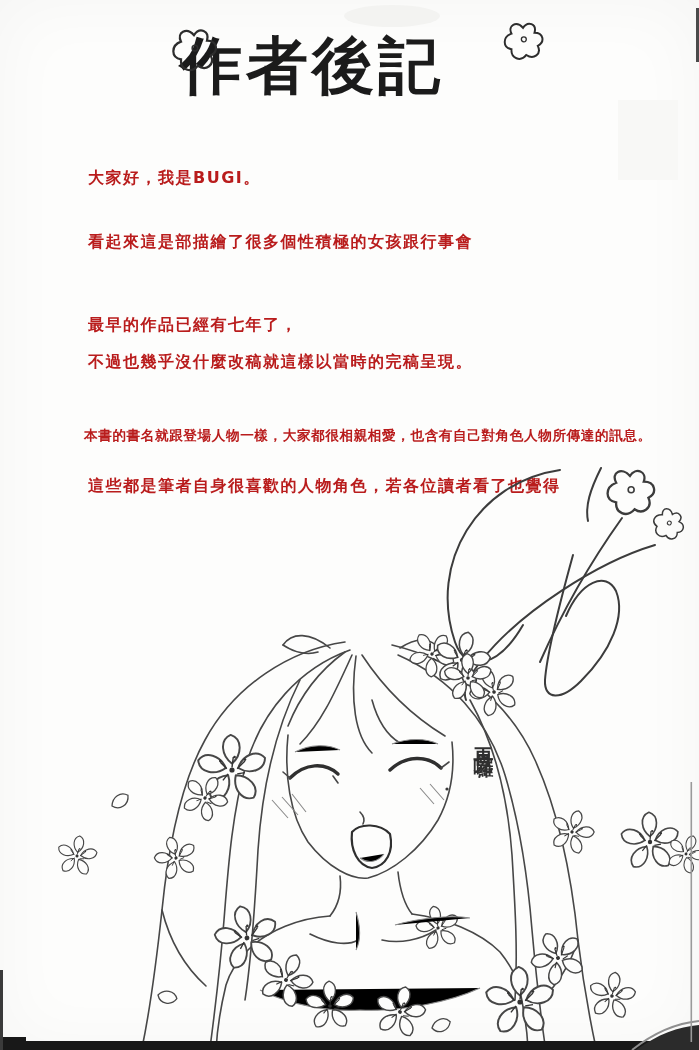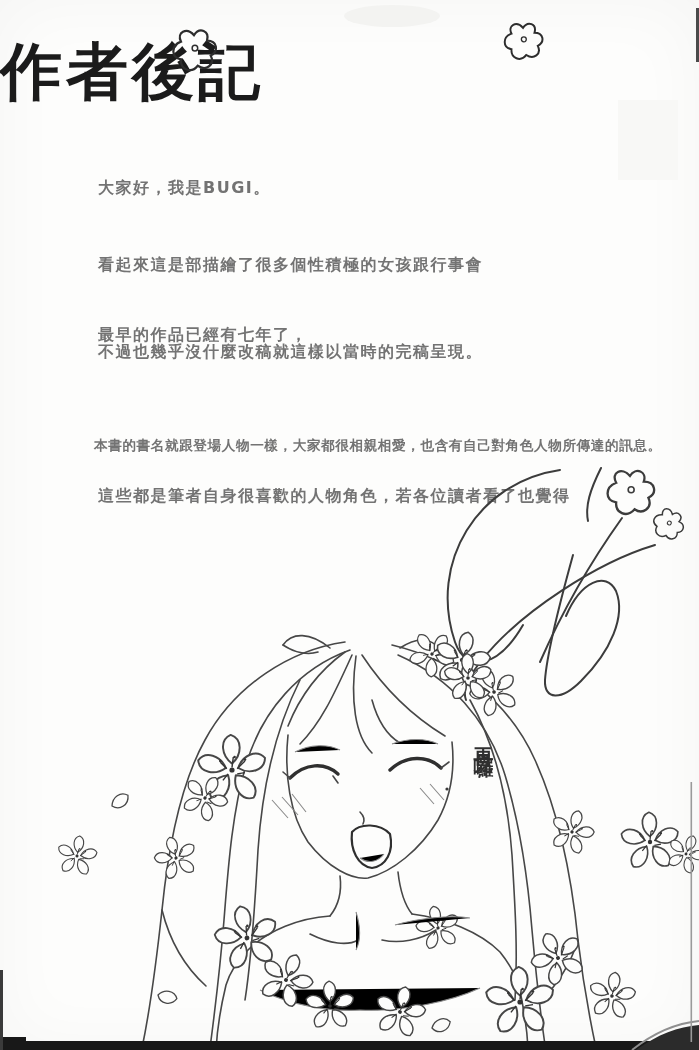--- a/index.html
+++ b/index.html
@@ -1,31 +1,31 @@
 <!DOCTYPE html>
 <html><head>
 <meta charset="utf-8">
 <style>
   html,body{margin:0;padding:0;background:#e9e9e9;font-family:"DejaVu Sans",sans-serif;}
   .page{
     position:relative;width:699px;height:1050px;margin:0 auto;
     background:#fdfdfc;overflow:hidden;
     box-shadow:inset 0 0 70px rgba(0,0,0,0.035);
   }
-  .title-row{position:absolute;top:38px;left:0;width:624px;}
+  .title-row{position:absolute;top:32px;left:0;width:624px;text-align:center;}
   .page-title{
     display:inline-block;font-size:62px;font-weight:900;color:#1b1b1b;
     letter-spacing:4px;font-family:"DejaVu Sans",sans-serif;line-height:1.1;
   }
   .title-flower{position:absolute;}
   .title-flower.left{left:168px;top:24px;}
   .title-flower.right{left:500px;top:18px;}
   .afterword-line{
-    position:absolute;left:88px;margin:10px;white-space:nowrap;
-    font-size:16px;letter-spacing:1.5px;color:#737373;font-weight:600;
+    position:absolute;left:88px;margin:0;white-space:nowrap;
+    font-size:16px;letter-spacing:1.5px;color:#b91c1c;font-weight:600;
   }
   .afterword-line.small{font-size:13.6px;letter-spacing:0.6px;left:84px;}
   .afterword-line.indent{left:96px;}
   .speech-vertical{
     position:absolute;left:474px;top:732px;
     writing-mode:vertical-rl;font-size:20px;font-weight:700;color:#2f2f2f;
     letter-spacing:5px;line-height:1;
   }
   svg.art{position:absolute;left:0;top:0;}
   .ln{fill:none;stroke:#474747;stroke-width:1.6;stroke-linecap:round;stroke-linejoin:round;}
@@ -44,23 +44,23 @@
   <svg class="title-flower left" width="52" height="52" viewBox="-28 -28 56 56">
     <path d="M0,-16 C6,-25 17,-21 14,-10 C25,-10 27,1 18,6 C23,16 13,23 4,17 C-3,26 -15,21 -14,10 C-25,8 -25,-5 -14,-9 C-19,-19 -8,-25 0,-16 Z" fill="none" stroke="#2d2d2d" stroke-width="2.4"></path>
     <circle cx="1" cy="-2" r="3" fill="none" stroke="#2d2d2d" stroke-width="1.6"></circle>
   </svg>
   <svg class="title-flower right" width="46" height="46" viewBox="-28 -28 56 56">
     <path d="M0,-16 C6,-25 17,-21 14,-10 C25,-10 27,1 18,6 C23,16 13,23 4,17 C-3,26 -15,21 -14,10 C-25,8 -25,-5 -14,-9 C-19,-19 -8,-25 0,-16 Z" fill="none" stroke="#2d2d2d" stroke-width="2.4"></path>
     <circle cx="1" cy="-2" r="3" fill="none" stroke="#2d2d2d" stroke-width="1.6"></circle>
   </svg>
 
   <p class="afterword-line" style="top:168px">大家好，我是BUGI。</p>
-  <p class="afterword-line" style="top:245px">看起來這是部描繪了很多個性積極的女孩跟行事會</p>
+  <p class="afterword-line" style="top:232px">看起來這是部描繪了很多個性積極的女孩跟行事會</p>
   <p class="afterword-line" style="top:315px">最早的作品已經有七年了，</p>
-  <p class="afterword-line" style="top:332px">不過也幾乎沒什麼改稿就這樣以當時的完稿呈現。</p>
+  <p class="afterword-line" style="top:352px">不過也幾乎沒什麼改稿就這樣以當時的完稿呈現。</p>
   <p class="afterword-line" style="top:476px">這些都是筆者自身很喜歡的人物角色，若各位讀者看了也覺得</p>
   <p class="afterword-line small" style="top:427px">本書的書名就跟登場人物一樣，大家都很相親相愛，也含有自己對角色人物所傳達的訊息。</p>
 
   <div class="speech-vertical">再見囉～</div>
 
   <svg class="art" width="699" height="1050" viewBox="0 0 699 1050">
     <defs>
       <g id="blossom">
         <g fill="#fdfdfc" stroke="#474747" stroke-width="1.5" stroke-linejoin="round">
           <path d="M0,-5 C-8,-11 -10,-23 -1,-27 C8,-24 8,-12 0,-5 Z"></path>

